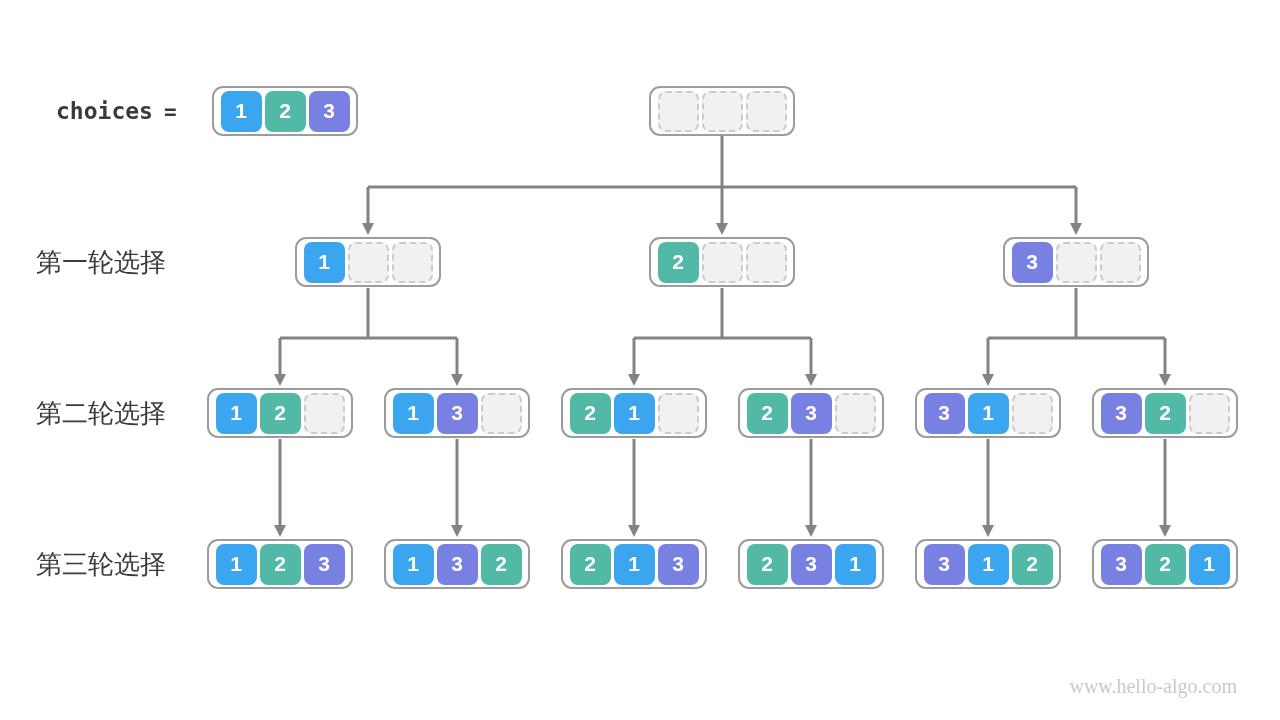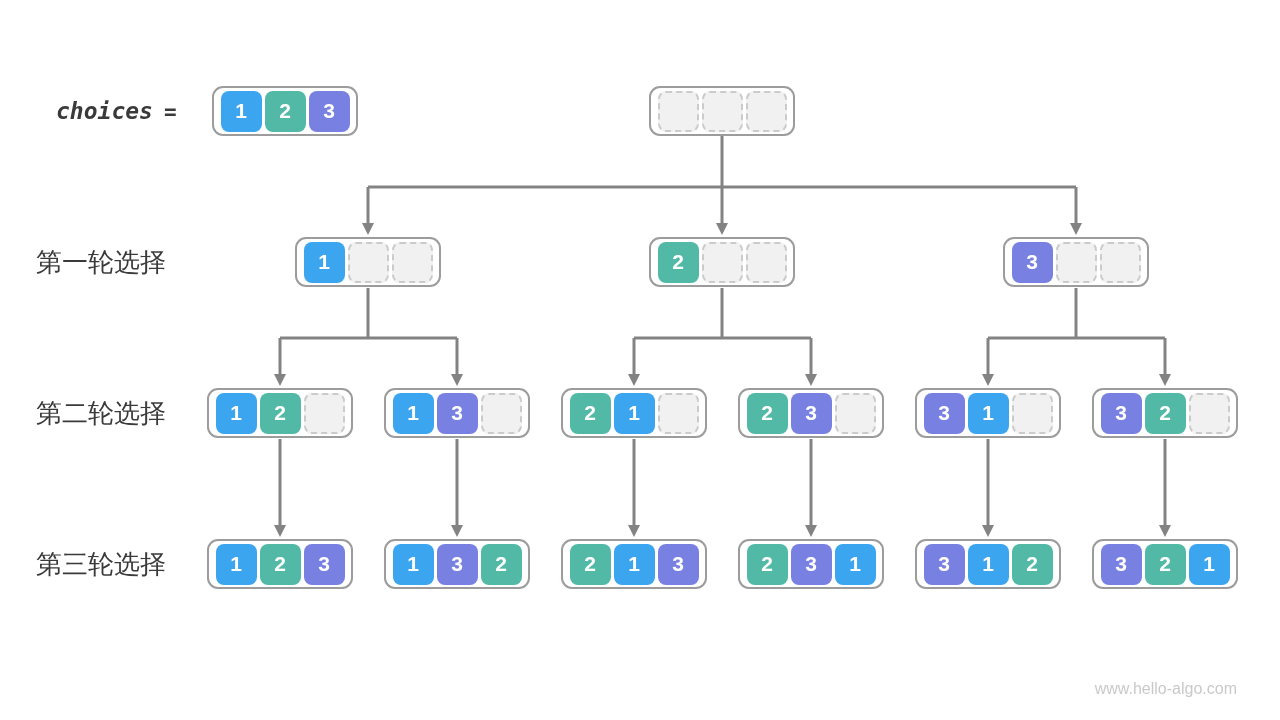--- a/index.html
+++ b/index.html
@@ -38,22 +38,22 @@
   .cell.v1 { background:var(--c1,#3ba5f0); }
   .cell.v2 { background:var(--c2,#51b9a5); }
   .cell.v3 { background:var(--c3,#7880e2); }
   .cell.empty {
     background:var(--emptyFill,#f1f1f2);
     border:2px dashed var(--emptyBorder,#cbcbcb);
   }
 
   .watermark {
     position:absolute; right:43px; bottom:22px;
-    font-family:Liberation Sans, sans-serif;
-    font-size:16px; color:var(--wm,#c9c9c9); white-space:nowrap;
+    font-family:Liberation Serif, serif;
+    font-size:20px; color:var(--wm,#c9c9c9); white-space:nowrap;
   }
 </style>
 </head>
 <body>
 
 <div class="canvas">
 
   <svg class="connectors" width="1280" height="720">
     <defs>
       <marker id="ah" markerUnits="userSpaceOnUse" markerWidth="14" markerHeight="13" refX="6" refY="6" orient="auto">
@@ -81,21 +81,21 @@
     <path class="arrow" d="M1165,338 L1165,380" marker-end="url(#ah)"></path>
 
     <path class="arrow" d="M280,439 L280,531" marker-end="url(#ah)"></path>
     <path class="arrow" d="M457,439 L457,531" marker-end="url(#ah)"></path>
     <path class="arrow" d="M634,439 L634,531" marker-end="url(#ah)"></path>
     <path class="arrow" d="M811,439 L811,531" marker-end="url(#ah)"></path>
     <path class="arrow" d="M988,439 L988,531" marker-end="url(#ah)"></path>
     <path class="arrow" d="M1165,439 L1165,531" marker-end="url(#ah)"></path>
   </svg>
 
-  <div class="eq-label" style="left:56px; top:86px;font-style:italic;">
+  <div class="eq-label" style="left:56px; top:86px;">
     <span>choices</span><span class="eq">=</span>
   </div>
   <div class="node" style="left:212px; top:86px;">
       <span class="cell v1">1</span>
       <span class="cell v2">2</span>
       <span class="cell v3">3</span>
     </div>
 
   <div class="node" style="left:649px; top:86px;">
       <span class="cell empty"></span>

